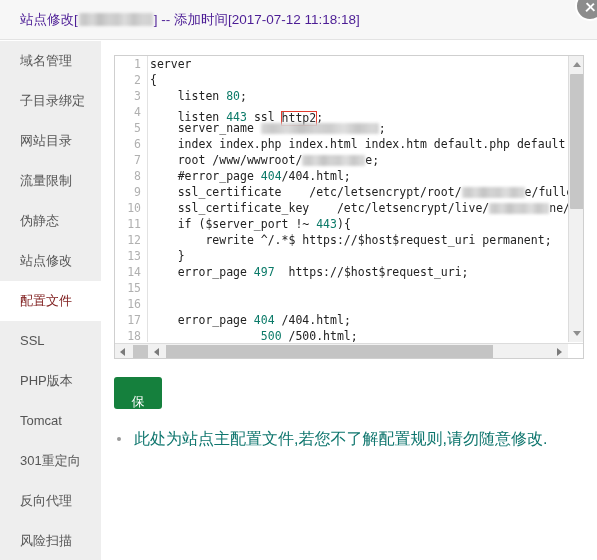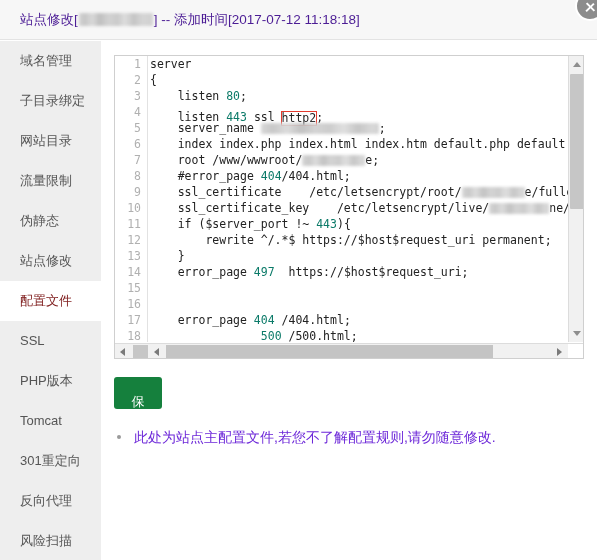--- a/index.html
+++ b/index.html
@@ -287,22 +287,22 @@
     font-family: "Liberation Sans", "DejaVu Sans", sans-serif;
     cursor: pointer;
     padding: 16px;
   }
 
   
   .note {
     position: absolute;
     left: 16px; top: 388px;
     width: 460px;
-    font-size: 14px;
-    color: #6d28d9;
+    font-size: 16px;
+    color: #0f766e;
     white-space: nowrap;
   }
   .note-bullet {
     display: inline-block;
     width: 4px; height: 4px;
     border-radius: 50%;
     background: #9a9a9a;
     vertical-align: 3px;
     margin-right: 13px;
   }

